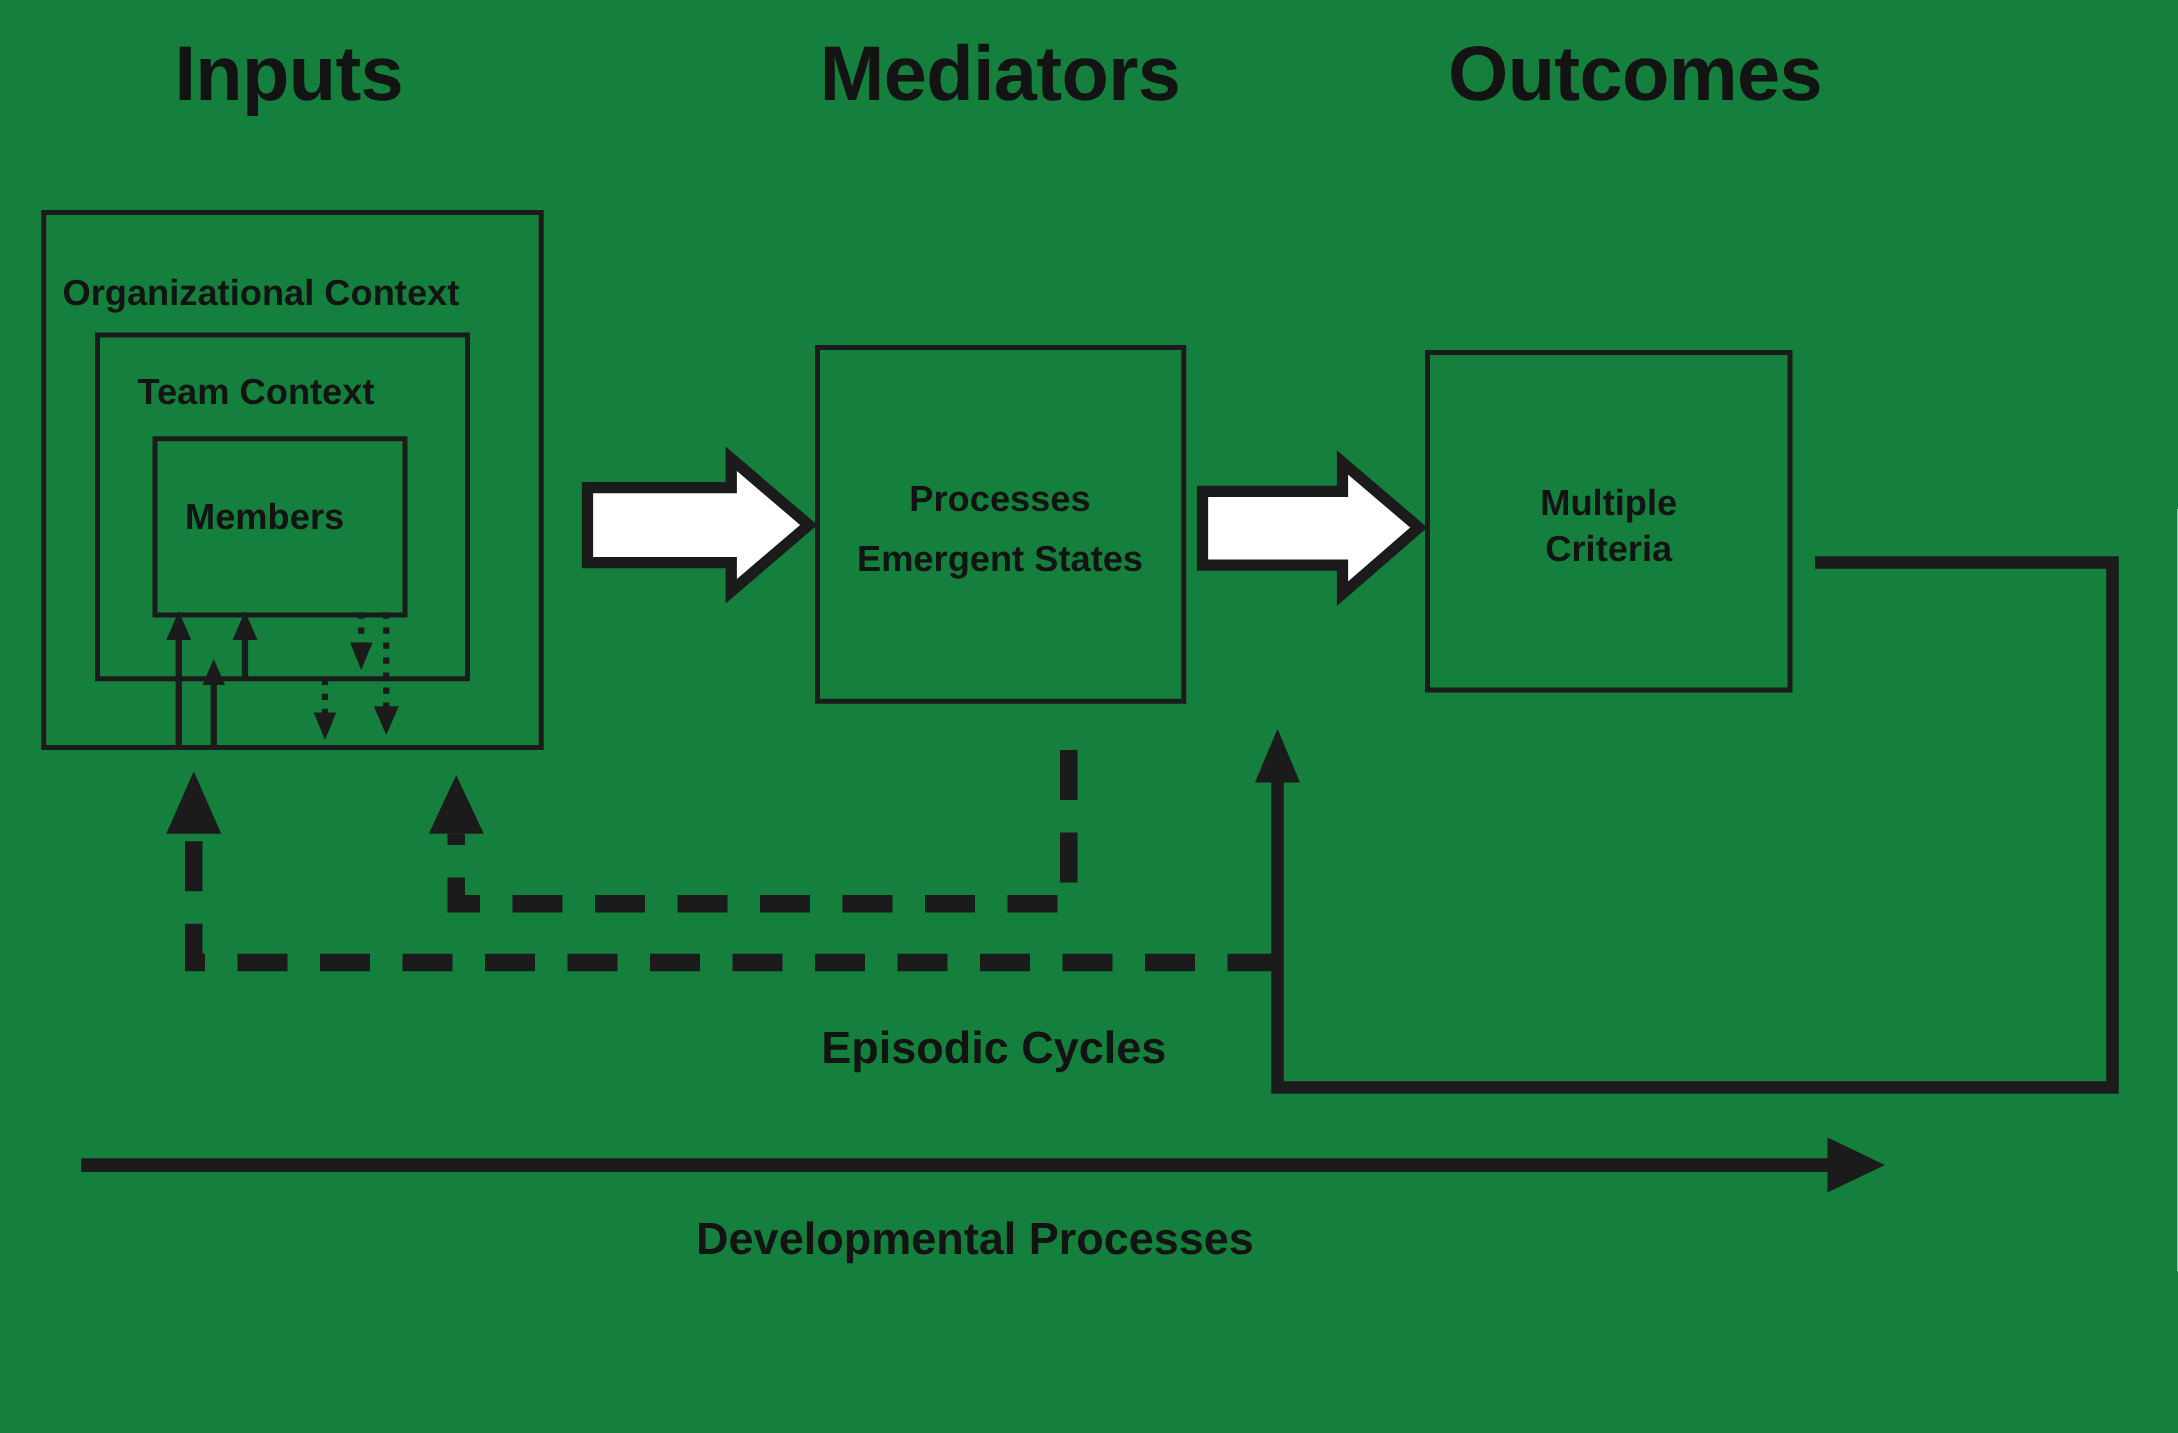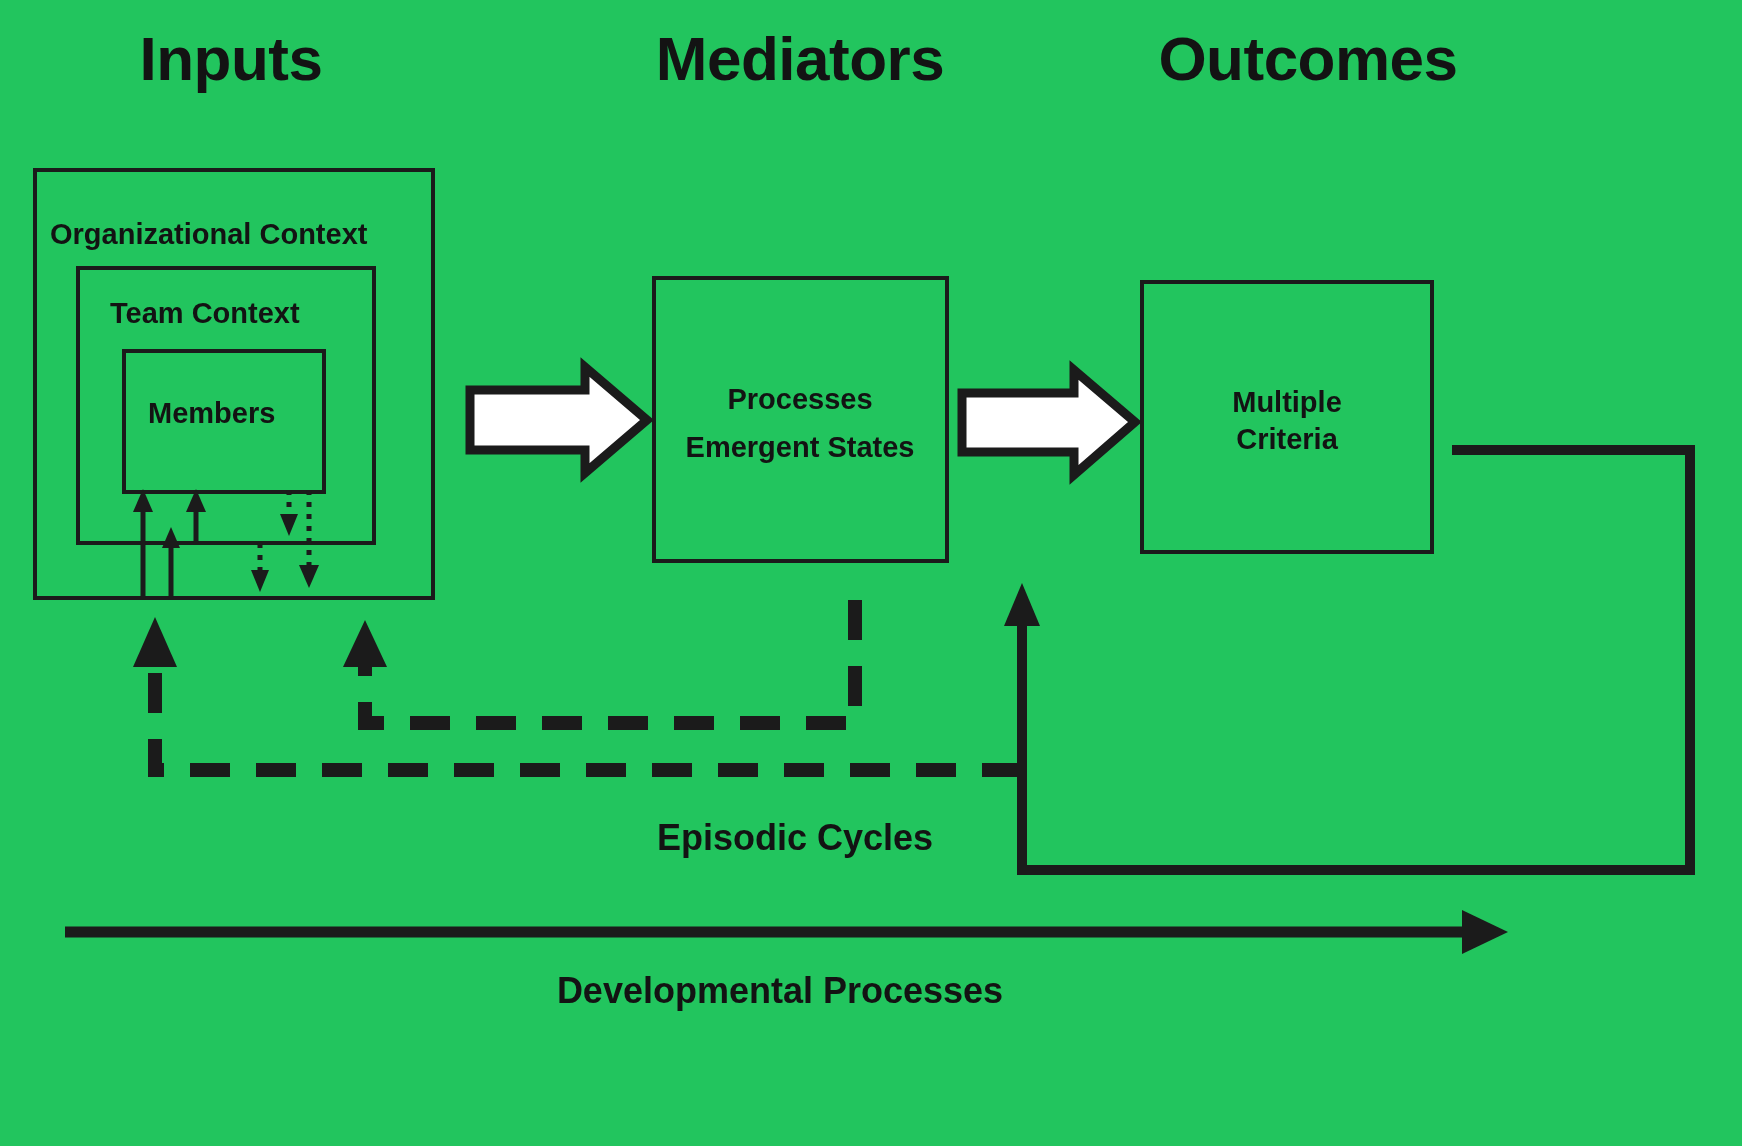--- a/index.html
+++ b/index.html
@@ -7,21 +7,21 @@
     padding: 0;
     background: #ffffff;
   }
   body {
     font-family: "Liberation Sans", sans-serif;
   }
   #stage {
     position: relative;
     width: 1742px;
     height: 1146px;
-    background: #22c55e;
+    background: #15803d;
     overflow: hidden;
   }
   #diagram {
     position: absolute;
     left: 0;
     top: 0;
     width: 1742px;
     height: 1146px;
   }
   .col-title {

